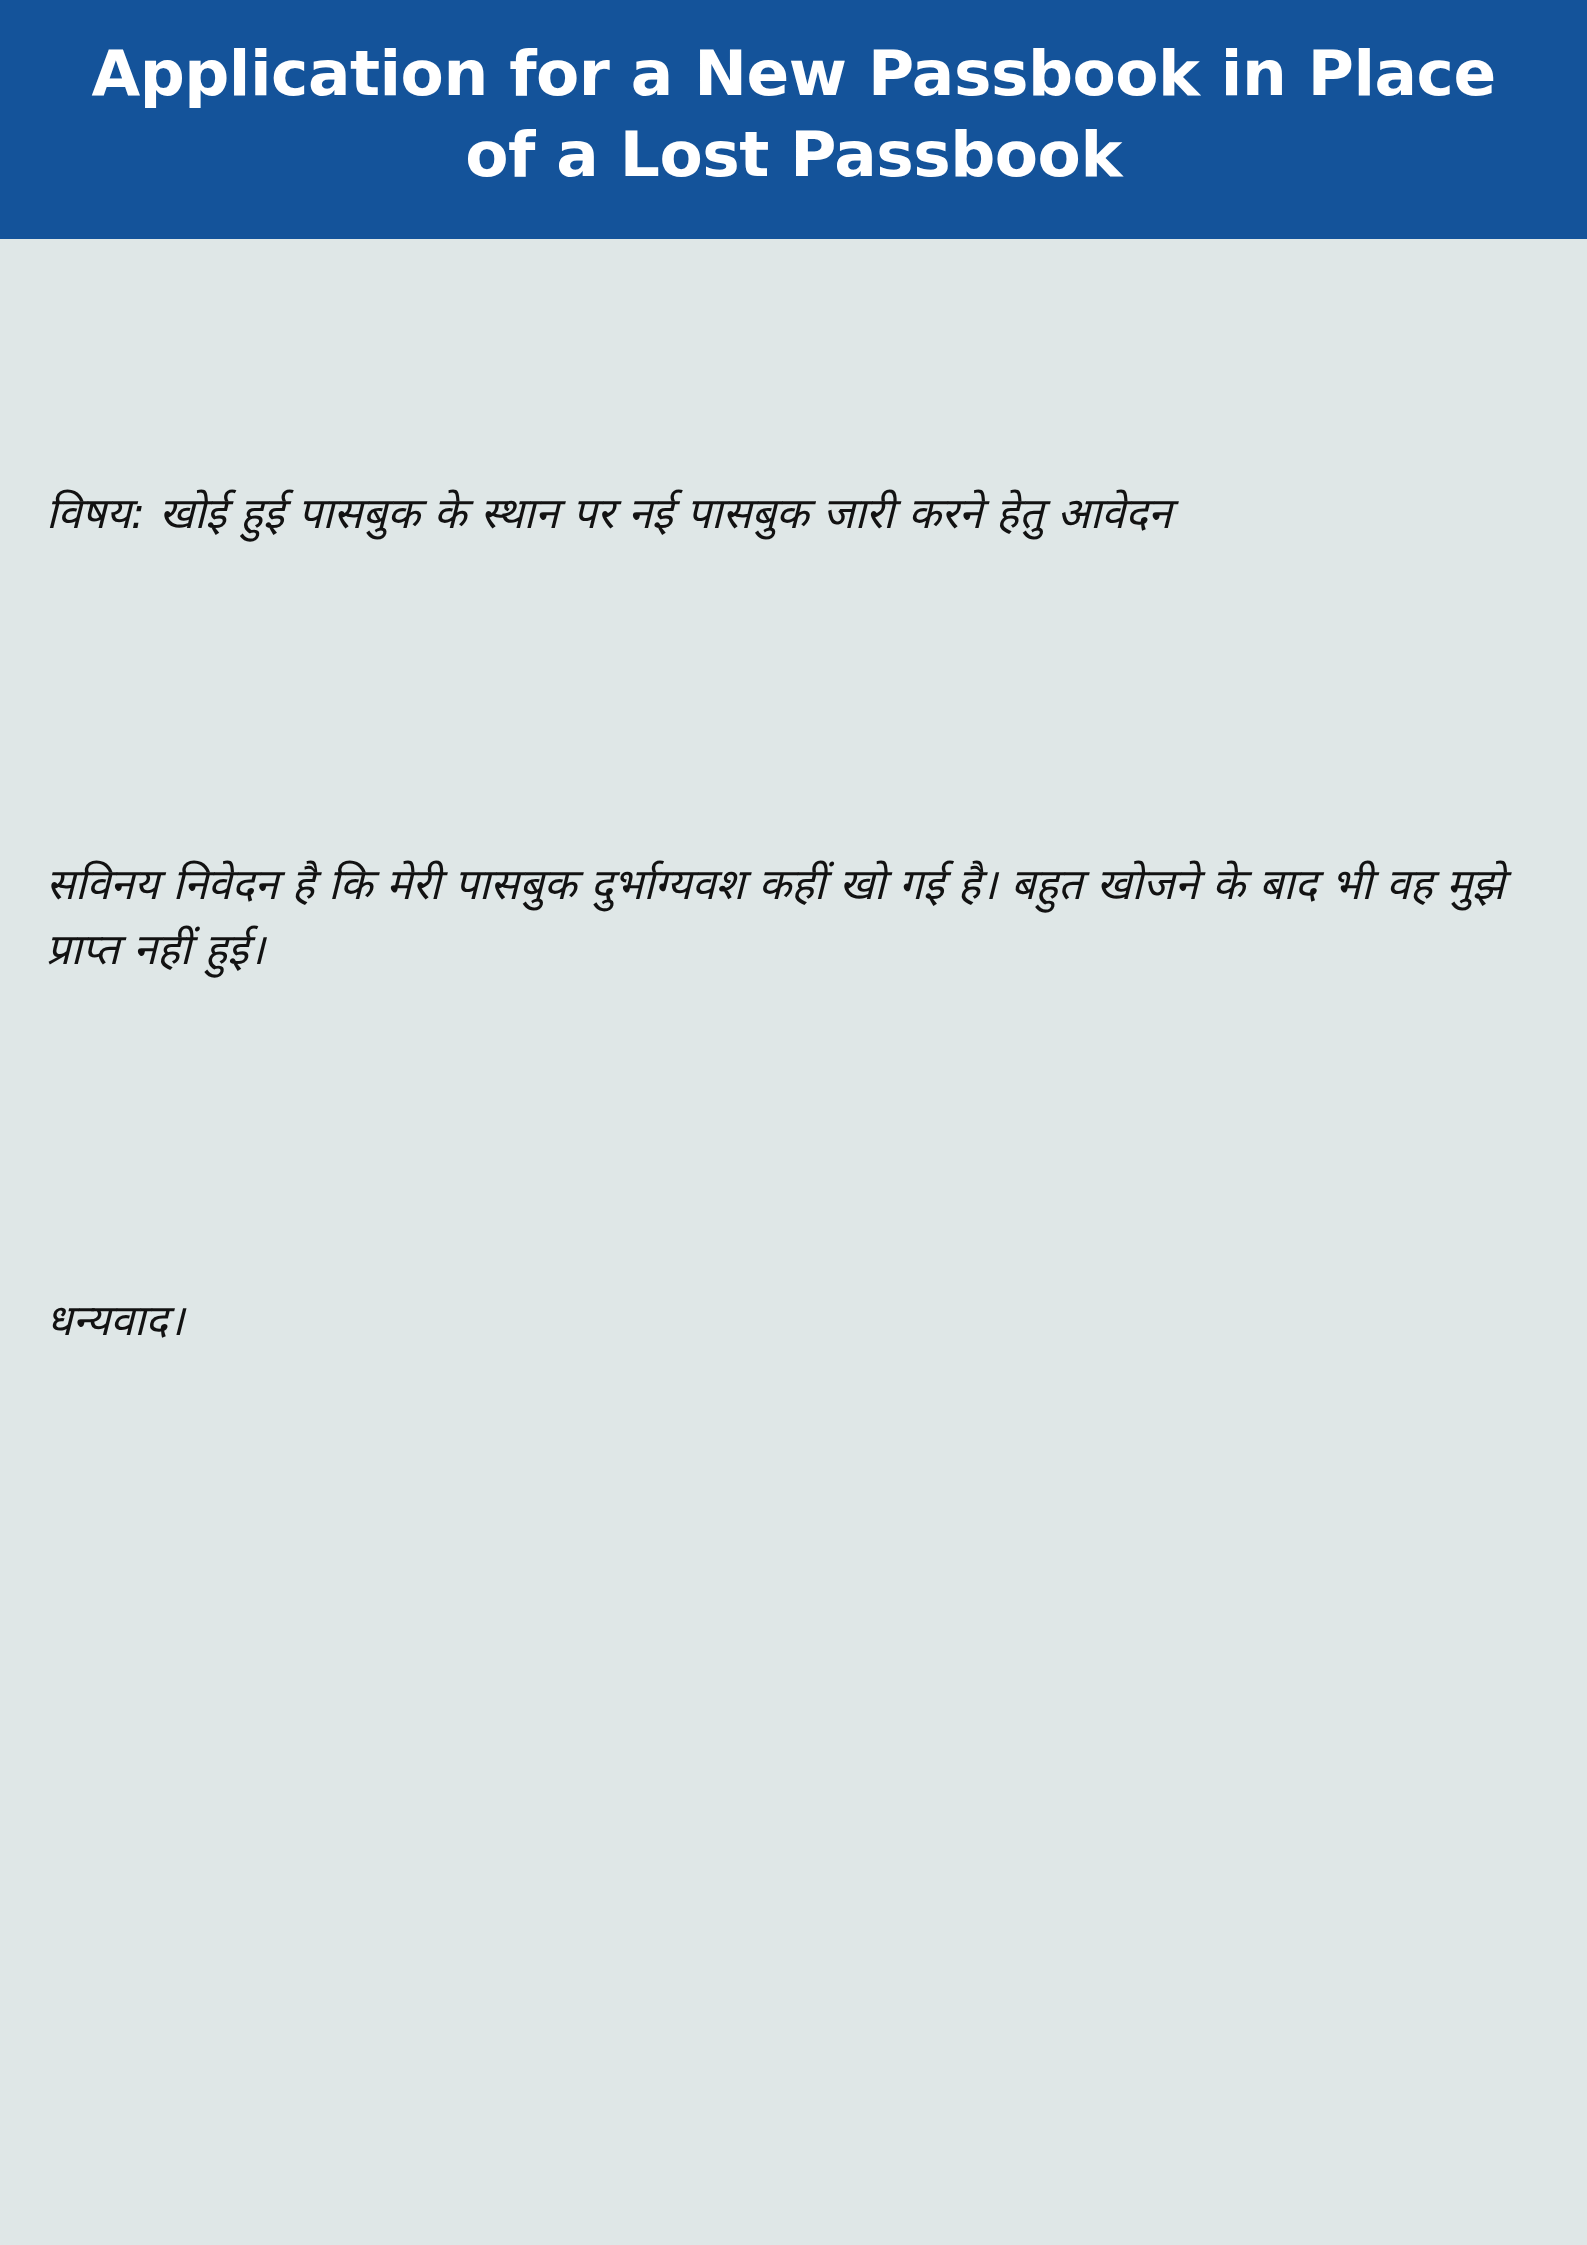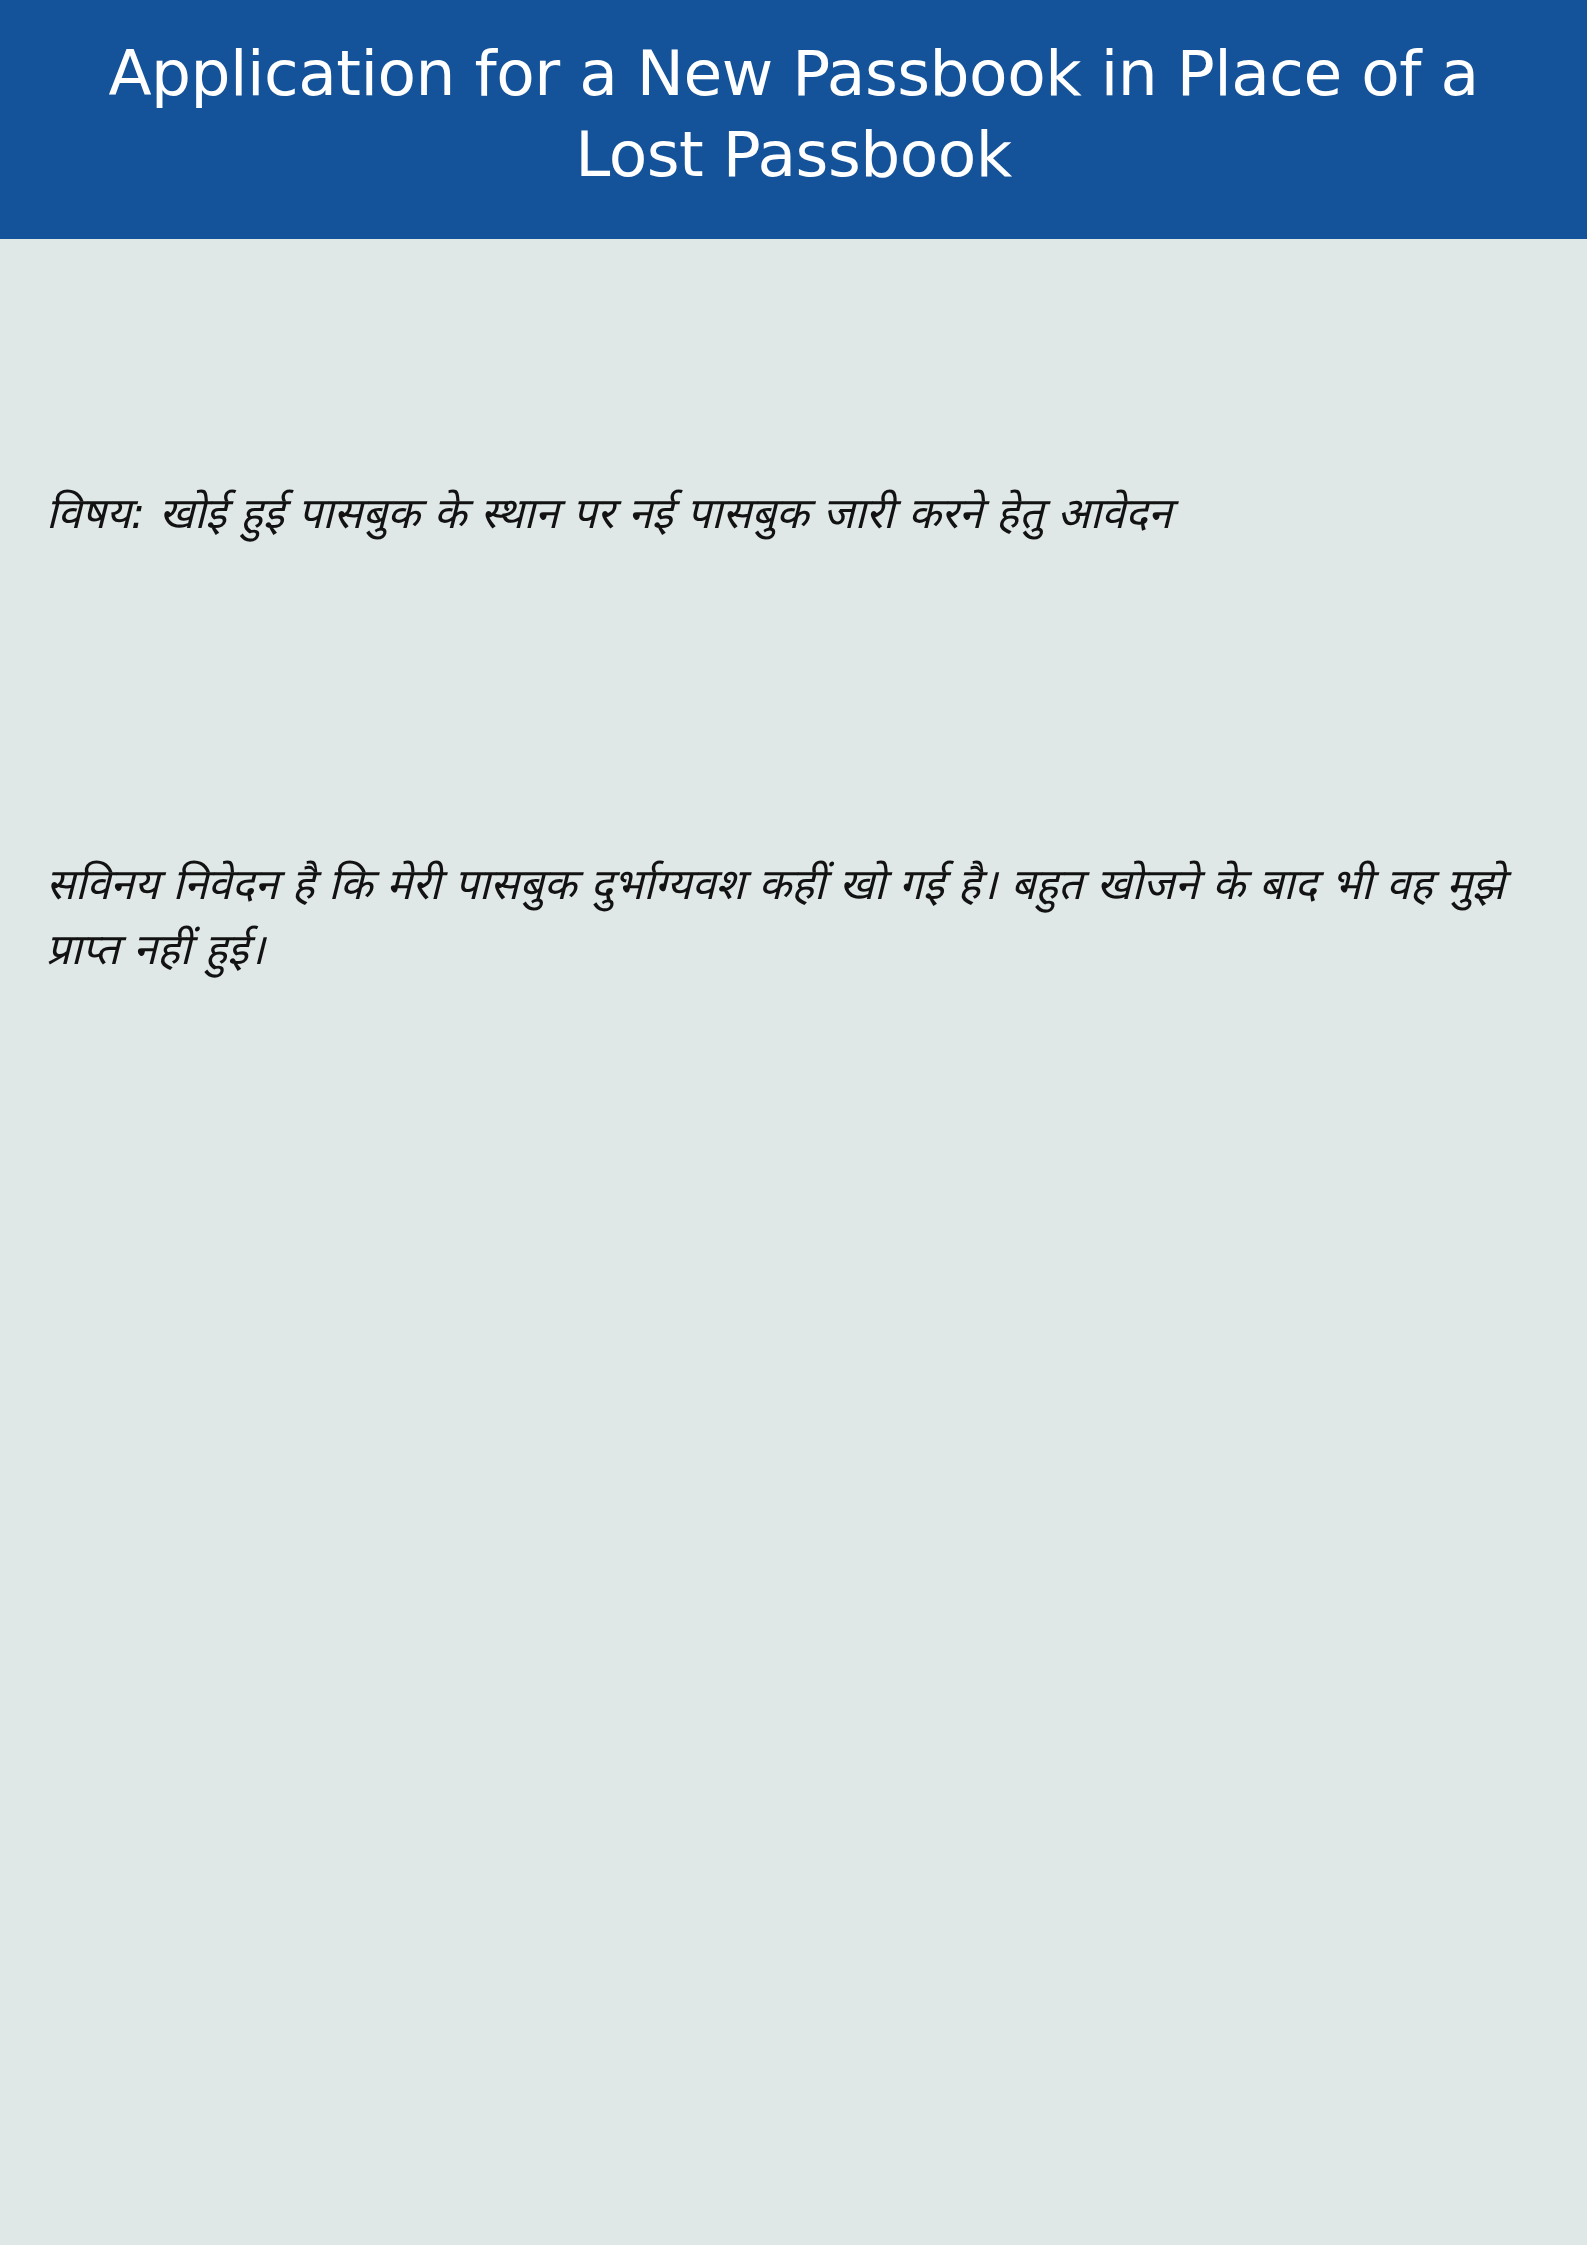--- a/index.html
+++ b/index.html
@@ -27,21 +27,21 @@
   
   .header {
     background: #14539a;
     width: 100%;
     padding: 34px 60px 44px 60px;
     box-sizing: border-box;
   }
   .header-title {
     color: #ffffff;
     font-family: "DejaVu Sans", "Liberation Sans", sans-serif;
-    font-weight: normal;
+    font-weight: bold;
     font-size: 63px;
     line-height: 1.28;
     text-align: center;
     letter-spacing: -0.5px;
     margin: 0;
   }
 
   
   .body-area {
     flex: 1 1 auto;
@@ -79,20 +79,21 @@
 
   <div class="body-area">
     <div class="letter">
 
       <p class="para">विषय: खोई हुई पासबुक के स्थान पर नई पासबुक जारी करने हेतु आवेदन</p>
 
 
       <p class="para">सविनय निवेदन है कि मेरी पासबुक दुर्भाग्यवश कहीं खो गई है। बहुत खोजने के बाद भी वह मुझे प्राप्त नहीं हुई।</p>
 
 
+      <p class="para">धन्यवाद।</p>
 
       <div>
         
         
         
         
       </div>
 
     </div>
 

